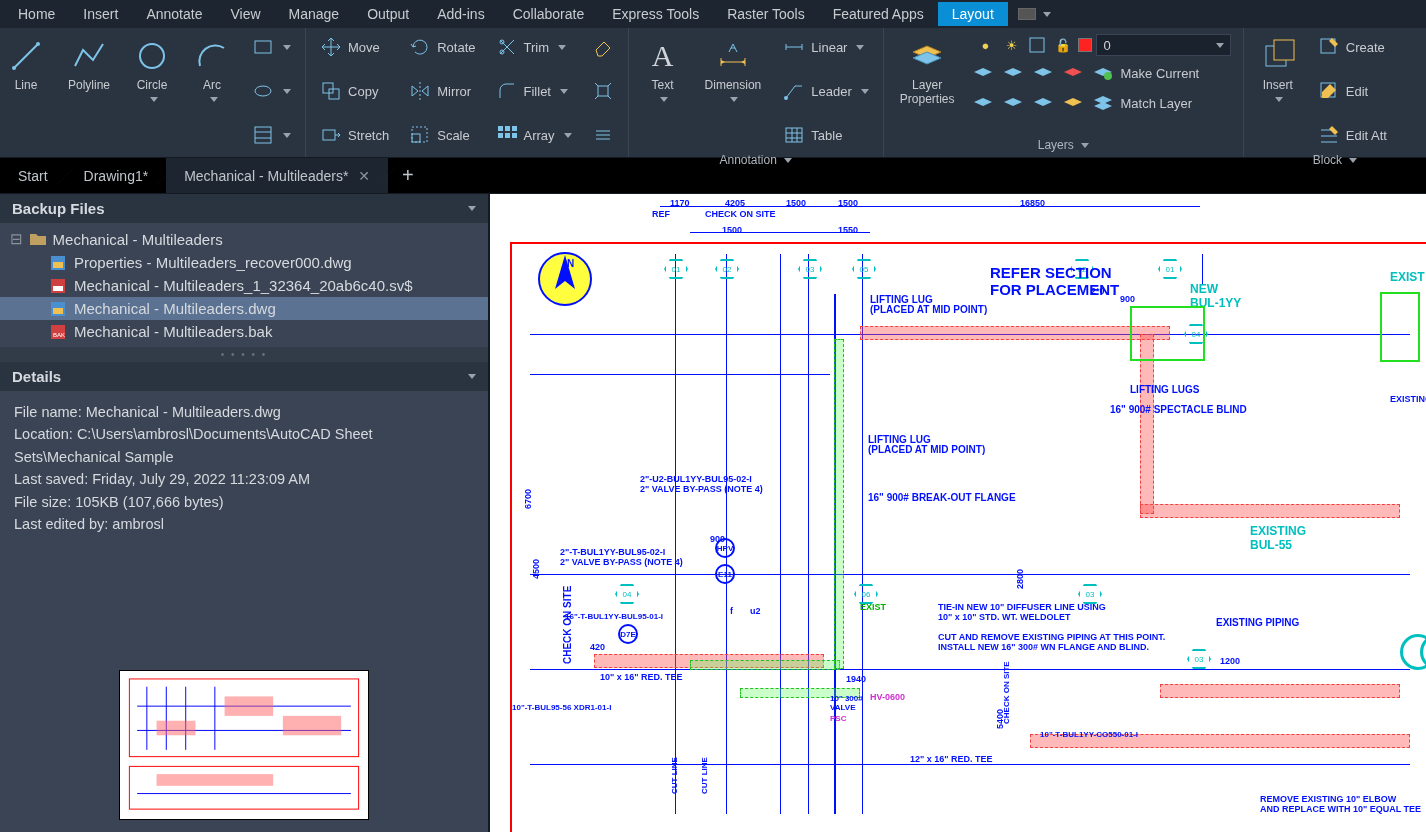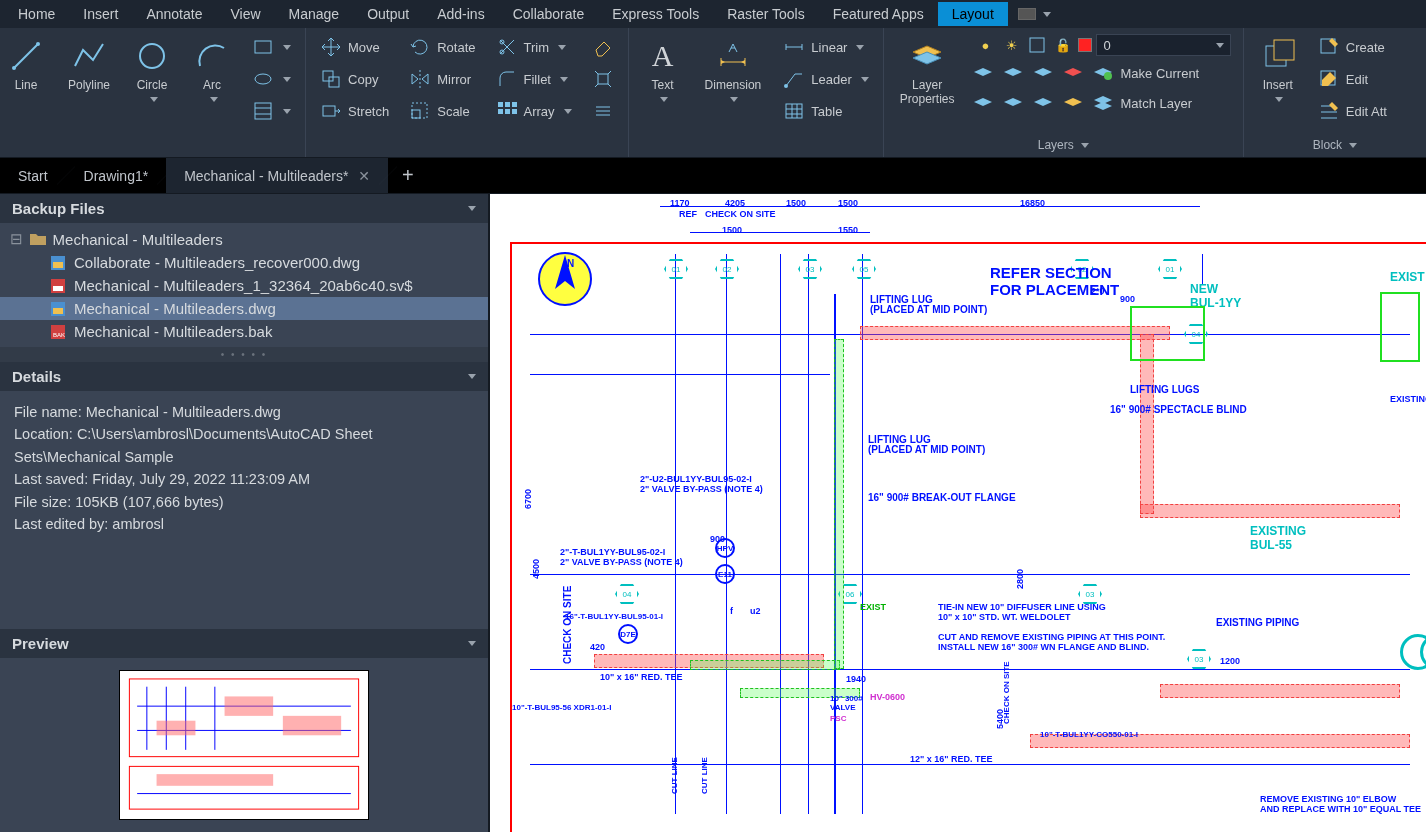--- a/index.html
+++ b/index.html
@@ -1,33 +1,33 @@
 <!DOCTYPE html>
 <html><head>
 <meta charset="utf-8">
 <style>
 * { margin: 0; padding: 0; box-sizing: border-box; font-family: 'Segoe UI', Arial, sans-serif; }
 body { background: #1d2530; color: #d0d4d8; font-size: 13px; overflow: hidden; width: 1426px; height: 832px; }
 
 
 .menubar { display: flex; background: #1d2530; height: 28px; align-items: center; padding: 0 4px; }
 .menubar-item { padding: 4px 14px; cursor: pointer; font-size: 14px; color: #c8ccd0; }
-.menubar-item.active { background: #0a8fd6; color: #000000; }
+.menubar-item.active { background: #0a8fd6; color: #ffffff; }
 .menubar-extra { display: flex; align-items: center; padding: 0 10px; gap: 4px; }
 .extra-box { width: 18px; height: 12px; border: 1px solid #666; background: #555; }
 
 
 .ribbon { display: flex; background: #2a3340; height: 130px; border-bottom: 1px solid #141a22; }
 .ribbon-panel { display: flex; flex-direction: column; border-right: 1px solid #3a4454; padding: 4px 8px 0 8px; }
 .ribbon-panel-body { display: flex; flex: 1; gap: 8px; align-items: flex-start; }
 .ribbon-panel-footer { text-align: center; font-size: 12px; color: #aeb6bf; padding: 3px 0 5px 0; display: flex; justify-content: center; align-items: center; gap: 4px; }
 .ribbon-bigbtn { display: flex; flex-direction: column; align-items: center; justify-content: flex-start; padding: 6px 8px; gap: 4px; cursor: pointer; min-width: 48px; }
 .ribbon-bigbtn .ico { width: 36px; height: 36px; display: flex; align-items: center; justify-content: center; }
 .ribbon-bigbtn-label { font-size: 12px; text-align: center; color: #c8ccd0; }
-.ribbon-stack { display: flex; flex-direction: column; gap: 2px; }
+.ribbon-stack { display: flex; flex-direction: column; gap: 14px; }
 .ribbon-smallbtn { display: flex; align-items: center; gap: 6px; padding: 3px 6px; cursor: pointer; height: 30px; }
 .ribbon-smallbtn-label { font-size: 13px; color: #c8ccd0; white-space: nowrap; }
 .r-ico { width: 22px; height: 22px; display: inline-flex; align-items: center; justify-content: center; color: #7ec3e8; flex-shrink: 0; }
 .r-ico svg { width: 100%; height: 100%; }
 .caret-down { display: inline-block; width: 0; height: 0; border-left: 4px solid transparent; border-right: 4px solid transparent; border-top: 5px solid #9aa3ad; margin-left: 3px; vertical-align: middle; }
 
 
 .layer-row { display: flex; align-items: center; gap: 4px; padding: 2px 4px; }
 .layer-color-swatch { width: 14px; height: 14px; background: #f22; border: 1px solid #777; }
 .layer-combo { flex: 1; background: #1a222e; border: 1px solid #3a4454; padding: 2px 6px; display: flex; align-items: center; justify-content: space-between; min-width: 130px; height: 22px; }
@@ -330,20 +330,24 @@
                 <line x1="3" y1="9" x2="19" y2="9" stroke="#7ec3e8"></line>
                 <line x1="3" y1="14" x2="19" y2="14" stroke="#7ec3e8"></line>
                 <line x1="9" y1="4" x2="9" y2="18" stroke="#7ec3e8"></line>
                 <line x1="14" y1="4" x2="14" y2="18" stroke="#7ec3e8"></line>
               </svg>
             </span>
             <span class="ribbon-smallbtn-label">Table</span>
           </div>
       </div>
     </div>
+    <div class="ribbon-panel-footer">
+        <span>Annotation</span>
+        <span class="caret-down"></span>
+      </div>
   </div>
 
   <div class="ribbon-panel" style="min-width:360px">
     <div class="ribbon-panel-body">
       <div class="ribbon-bigbtn">
         <span class="ico">
             <svg viewBox="0 0 36 36">
               <path d="M4 14l14-6 14 6-14 6z" fill="#f0c050" stroke="#b08020"></path>
               <path d="M4 20l14-6 14 6-14 6z" fill="#7ec3e8" stroke="#4a90b8"></path>
             </svg>
@@ -520,21 +524,21 @@
           </span>
         <span>Mechanical - Multileaders</span>
       </div>
       <div class="tree-row child">
         <span class="tree-ico">
             <svg viewBox="0 0 18 16">
               <rect x="1" y="1" width="14" height="14" fill="#4a90d0"></rect>
               <rect x="3" y="7" width="10" height="6" fill="#f0c050"></rect>
             </svg>
           </span>
-        <span>Collaborate - Multileaders_recover000.dwg</span>
+        <span>Properties - Multileaders_recover000.dwg</span>
       </div>
       <div class="tree-row child">
         <span class="tree-ico">
             <svg viewBox="0 0 18 16">
               <rect x="1" y="1" width="14" height="14" fill="#d04040"></rect>
               <rect x="3" y="8" width="10" height="5" fill="#fff"></rect>
             </svg>
           </span>
         <span>Mechanical - Multileaders_1_32364_20ab6c40.sv$</span>
       </div>
@@ -563,24 +567,20 @@
       <span class="caret-down"></span>
     </div>
     <div class="details-body">
       <div><span>File name: </span><span>Mechanical - Multileaders.dwg</span></div>
       <div><span>Location: </span><span>C:\Users\ambrosl\Documents\AutoCAD Sheet Sets\Mechanical Sample</span></div>
       <div><span>Last saved: </span><span>Friday, July 29, 2022  11:23:09 AM</span></div>
       <div><span>File size: </span><span>105KB (107,666 bytes)</span></div>
       <div><span>Last edited by: </span><span>ambrosl</span></div>
     </div>
     <div style="flex:1"></div>
-    <div class="panel-header">
-      <span>Preview</span>
-      <span class="caret-down"></span>
-    </div>
     <div class="preview-body">
       <div class="preview-thumb">
         <svg viewBox="0 0 240 140" width="100%" height="100%">
           <rect x="2" y="2" width="236" height="80" stroke="red" fill="none"></rect>
           <line x1="20" y1="10" x2="20" y2="75" stroke="blue"></line>
             <line x1="40" y1="10" x2="40" y2="75" stroke="blue"></line>
           <line x1="60" y1="10" x2="60" y2="75" stroke="blue"></line>
             <line x1="90" y1="10" x2="90" y2="75" stroke="blue"></line>
           <line x1="10" y1="30" x2="230" y2="30" stroke="blue"></line>
             <line x1="10" y1="55" x2="230" y2="55" stroke="blue"></line>
@@ -595,21 +595,21 @@
     </div>
   </div>
 
   <div class="canvas">
 
     <div class="cad-dim" style="left:180px;top:4px">1170</div>
     <div class="cad-dim" style="left:235px;top:4px">4205</div>
     <div class="cad-dim" style="left:296px;top:4px">1500</div>
     <div class="cad-dim" style="left:348px;top:4px">1500</div>
     <div class="cad-dim" style="left:530px;top:4px">16850</div>
-    <div class="cad-dim" style="left:189px;top:15px">REF</div>
+    <div class="cad-dim" style="left:162px;top:15px">REF</div>
     <div class="cad-dim" style="left:215px;top:15px">CHECK ON SITE</div>
     <div class="cad-dim" style="left:232px;top:31px">1500</div>
     <div class="cad-dim" style="left:348px;top:31px">1550</div>
 
     <div class="cad-line-h" style="left:170px;top:12px;width:210px"></div>
     <div class="cad-line-h" style="left:380px;top:12px;width:330px"></div>
     <div class="cad-line-h" style="left:200px;top:38px;width:180px"></div>
 
     <div class="canvas-border"></div>
 
@@ -649,21 +649,21 @@
       </div>
     <div class="cad-hex" style="left:580px;top:65px">
         <span>02</span>
       </div>
     <div class="cad-hex" style="left:668px;top:65px">
         <span>01</span>
       </div>
     <div class="cad-hex" style="left:125px;top:390px">
         <span>04</span>
       </div>
-    <div class="cad-hex" style="left:348px;top:390px">
+    <div class="cad-hex" style="left:364px;top:390px">
         <span>06</span>
       </div>
     <div class="cad-hex" style="left:588px;top:390px">
         <span>03</span>
       </div>
     <div class="cad-hex" style="left:697px;top:455px">
         <span>03</span>
       </div>
     <div class="cad-hex" style="left:694px;top:130px">
         <span>04</span>

